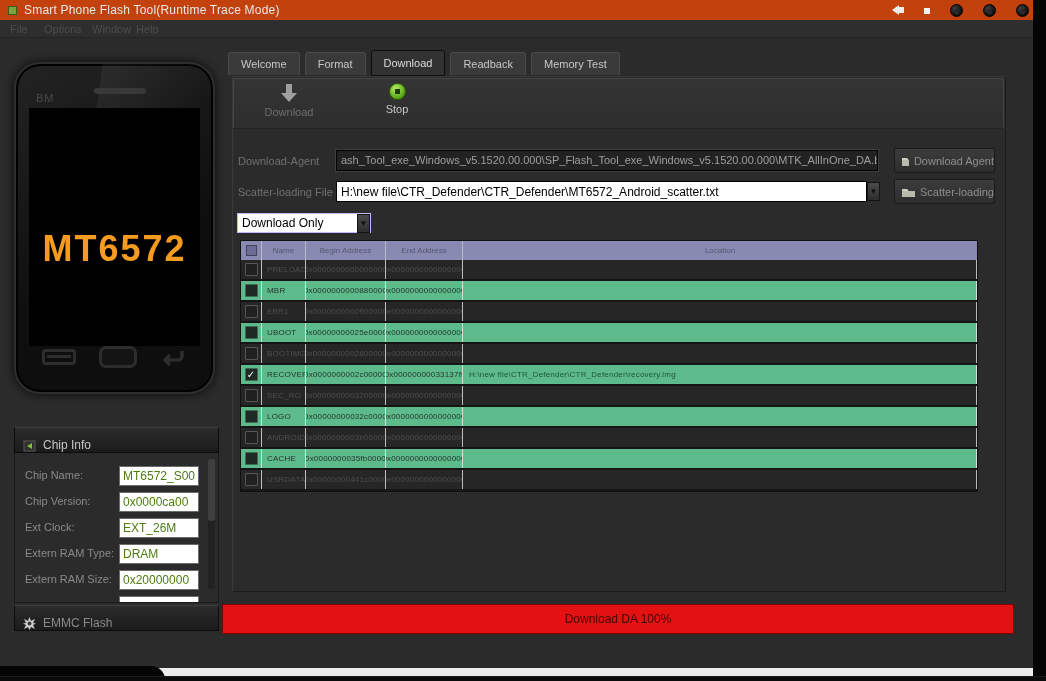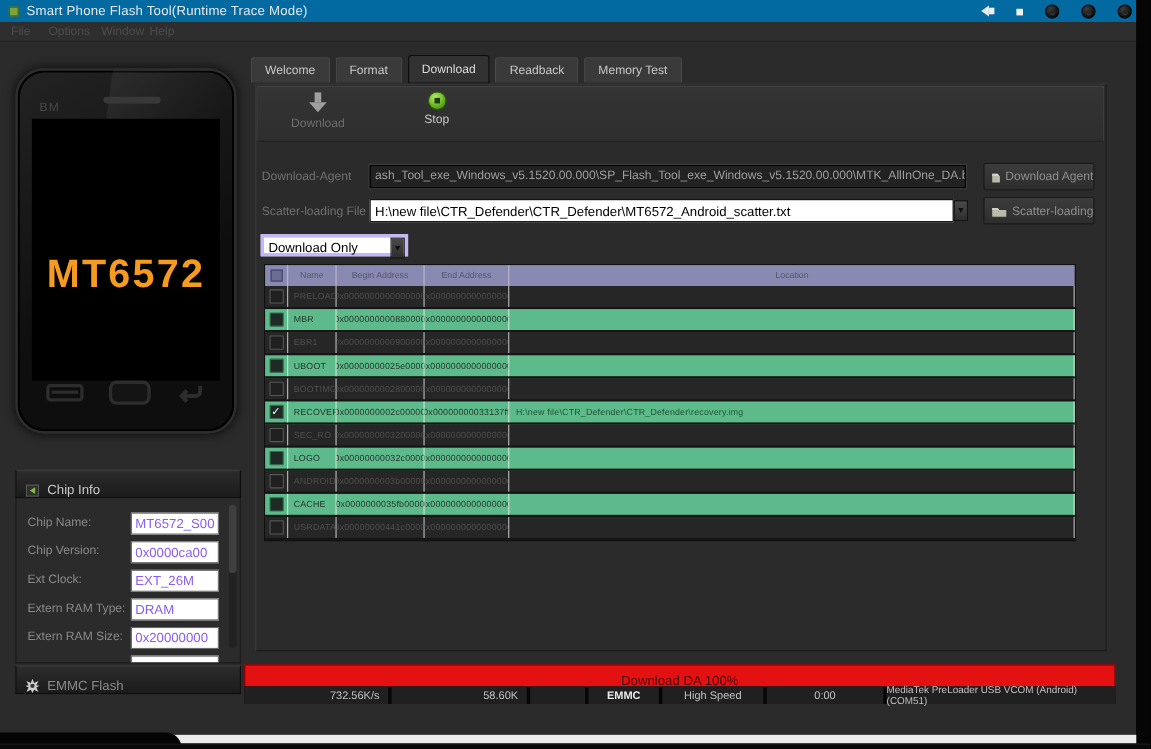--- a/index.html
+++ b/index.html
@@ -2,21 +2,21 @@
 <html><head>
 <meta charset="utf-8">
 <style>
   * { margin:0; padding:0; box-sizing:border-box; }
   html,body { background:#000; }
   body { font-family:"Liberation Sans", sans-serif; }
   #stage { position:relative; width:1046px; height:681px; background:#000; overflow:hidden; }
   #appwin { position:absolute; left:0; top:0; width:1033px; height:668px; background:#2b2b2b; }
 
   
-  .titlebar { position:absolute; left:0; top:0; width:1033px; height:20px; background:#0369a1; }
+  .titlebar { position:absolute; left:0; top:0; width:1033px; height:20px; background:#c2410c; }
   .app-icon { position:absolute; left:8px; top:6px; width:9px; height:9px; background:#7aa53c; border:1px solid #41591f; }
   .title-text { position:absolute; left:24px; top:3px; font-size:12px; color:#e8e8e8; letter-spacing:.2px; }
   .winctl { position:absolute; top:3px; height:14px; }
   .ctl-circle { position:absolute; top:4px; width:13px; height:13px; border-radius:50%;
     background:radial-gradient(circle at 35% 30%, #3d3d3d, #101010 70%); border:1px solid #000; }
   .ctl-circle::after { content:""; position:absolute; left:4px; top:4px; width:4px; height:4px;
     border-radius:50%; background:#262626; box-shadow:0 1px 0 rgba(255,255,255,.12); }
   .ctl-square { position:absolute; top:8px; width:6px; height:6px; background:#f2f2f2; }
 
   
@@ -42,21 +42,21 @@
 
   
   .panel-hdr { position:absolute; left:14px; width:205px; height:26px; background:linear-gradient(#2c2c2c,#1b1b1b);
     border:1px solid #0c0c0c; border-top-color:#3d3d3d; display:flex; align-items:flex-end; gap:7px; padding-left:8px; }
   .panel-hdr .lbl { font-size:12px; color:#c7c7c7; }
   .chipinfo-body { position:absolute; left:14px; top:453px; width:205px; height:150px; background:#2b2b2b;
     border:1px solid #1a1a1a; border-top:none; overflow:hidden;padding-left:12px; }
   .ci-row { position:absolute; left:0; width:100%; height:20px; }
   .ci-label { position:absolute; left:10px; top:3px; font-size:11px; color:#8a8a8a; }
   .ci-input { position:absolute; left:104px; top:0; width:80px; height:20px; background:#fff; border:1px solid #6b6b6b;
-    font-size:12px; color:#8b5cf6; padding:1px 3px; font-family:"Liberation Sans", sans-serif; }
+    font-size:12px; color:#4d7c0f; padding:1px 3px; font-family:"Liberation Sans", sans-serif; }
   .ci-scroll { position:absolute; right:3px; top:6px; width:7px; height:130px; background:#222; border-radius:3px; }
   .ci-thumb { position:absolute; left:0; top:0; width:7px; height:62px; background:#3f3f3f; border-radius:3px; }
   .emmc-hdr-text { font-size:12px; color:#8b8b8b; }
 
   
   .tabbar { position:absolute; left:228px; top:50px; height:25px; display:flex; gap:5px; }
   .tab { height:23px; margin-top:2px; padding:0 12px; background:#3a3a3a; border:1px solid #4a4a4a; border-bottom:none;
     border-radius:3px 3px 0 0; font-size:11px; color:#c8c8c8; display:flex; align-items:center; }
   .tab.active { height:26px; margin-top:0; background:#323232; border:1px solid #0d0d0d; color:#dcdcdc; }
 
@@ -77,21 +77,21 @@
   .da-input { position:absolute; left:336px; top:150px; width:542px; height:21px; background:#222; border:1px solid #000;
     box-shadow:0 0 0 1px #3e3e3e; font-size:11px; color:#9f9f9f; line-height:19px; padding:0 4px;
     white-space:nowrap; overflow:hidden; }
   .sc-input { position:absolute; left:336px; top:181px; width:531px; height:21px; background:#fff; border:1px solid #000;
     font-size:12px; color:#000; padding:0 4px; font-family:"Liberation Sans", sans-serif; }
   .combo-arrow { position:absolute; width:13px; height:19px; background:linear-gradient(#4a4a4a,#2e2e2e);
     border:1px solid #141414; color:#0d0d0d; font-size:8px; text-align:center; line-height:18px; }
   .browsebtn { position:absolute; left:894px; width:101px; height:25px; background:linear-gradient(#3c3c3c,#2d2d2d);
     border:1px solid #1a1a1a; border-radius:2px; display:flex; align-items:center; gap:5px; padding-left:6px; }
   .browsebtn .blbl { font-size:11px; color:#8f8f8f; white-space:nowrap; }
-  .modeselect { position:absolute; left:237px; top:213px; width:134px; height:20px; background:#fff; border:3px solid #c4b5fd; }
+  .modeselect { position:absolute; left:237px; top:213px; width:134px; height:20px; background:#fff; border:1px solid #c4b5fd; }
   .modeselect .val { position:absolute; left:4px; top:2px; font-size:12px; color:#000; }
 
   
   .ptable { position:absolute; left:240px; top:240px; width:738px; border:1px solid #101010; background:#202020; }
   .phead { display:flex; height:19px; background:#888ab2; }
   .pc { border-right:1px solid #b9bacd; display:flex; align-items:center; justify-content:center;
     font-size:8px; color:#55566e; overflow:hidden; }
   .c0 { width:21px; } .c1 { width:44px; } .c2 { width:80px; } .c3 { width:77px; } .c4 { flex:1; border-right:none; }
   .hdr-cb { width:11px; height:11px; background:#6b6d96; border:1px solid #3f415f; }
   .prow { display:flex; height:21px; background:#262626; border-bottom:2px solid #151515; }
@@ -364,28 +364,19 @@
             <span class="pc c2">0x00000000441c0000</span>
             <span class="pc c3">0x0000000000000000</span>
             <span class="pc c4"></span>
           </div>
         </div>
     </div>
 
     <div class="progress">
       <span>Download DA 100%</span>
     </div>
-    <div class="statusbar">
-      <span class="scell s0 s-right">732.56K/s</span>
-      <span class="scell s1 s-right">58.60K</span>
-      <span class="scell s2"></span>
-      <span class="scell s3 s-center">EMMC</span>
-      <span class="scell s4 s-center">High Speed</span>
-      <span class="scell s5 s-center">0:00</span>
-      <span class="scell s6 s-center">MediaTek PreLoader USB VCOM (Android) (COM51)</span>
-    </div>
   </div>
 
   <div class="rightcol"></div>
   <div class="deskstrip"></div>
   <div class="deskcut"></div>
   <div class="deskbottom"></div>
 </div>
 
 </body></html>

